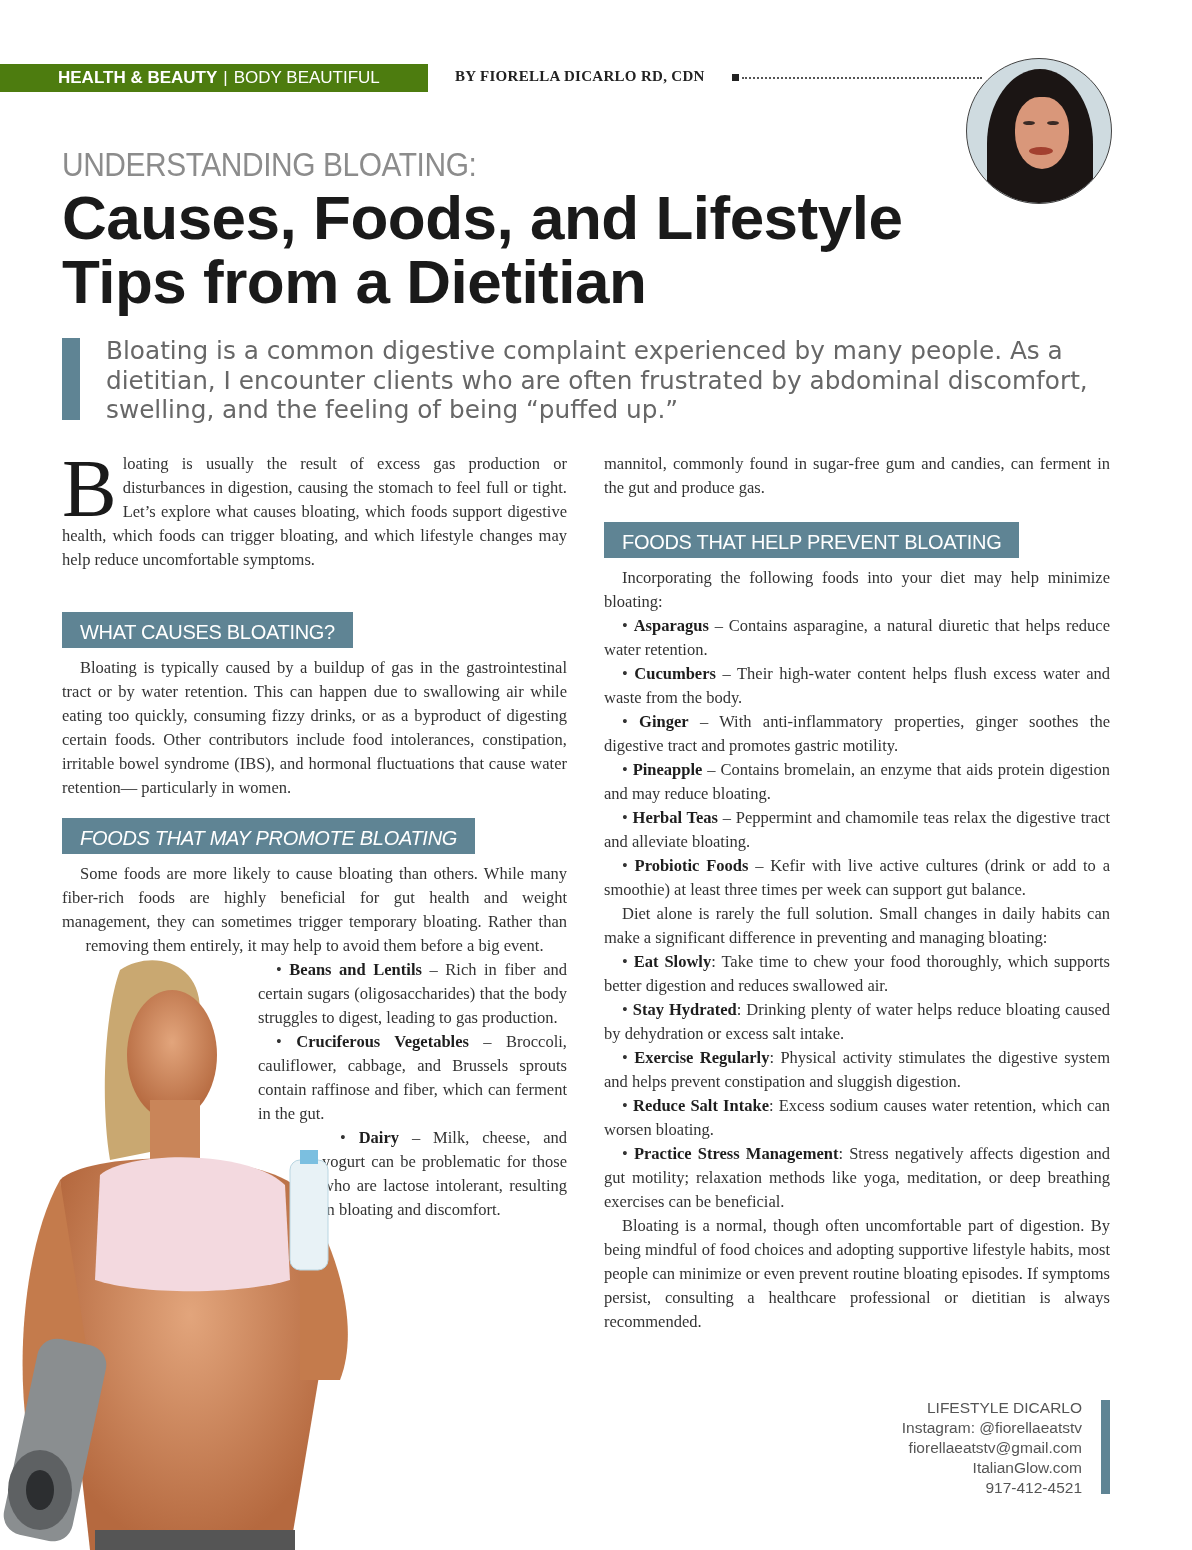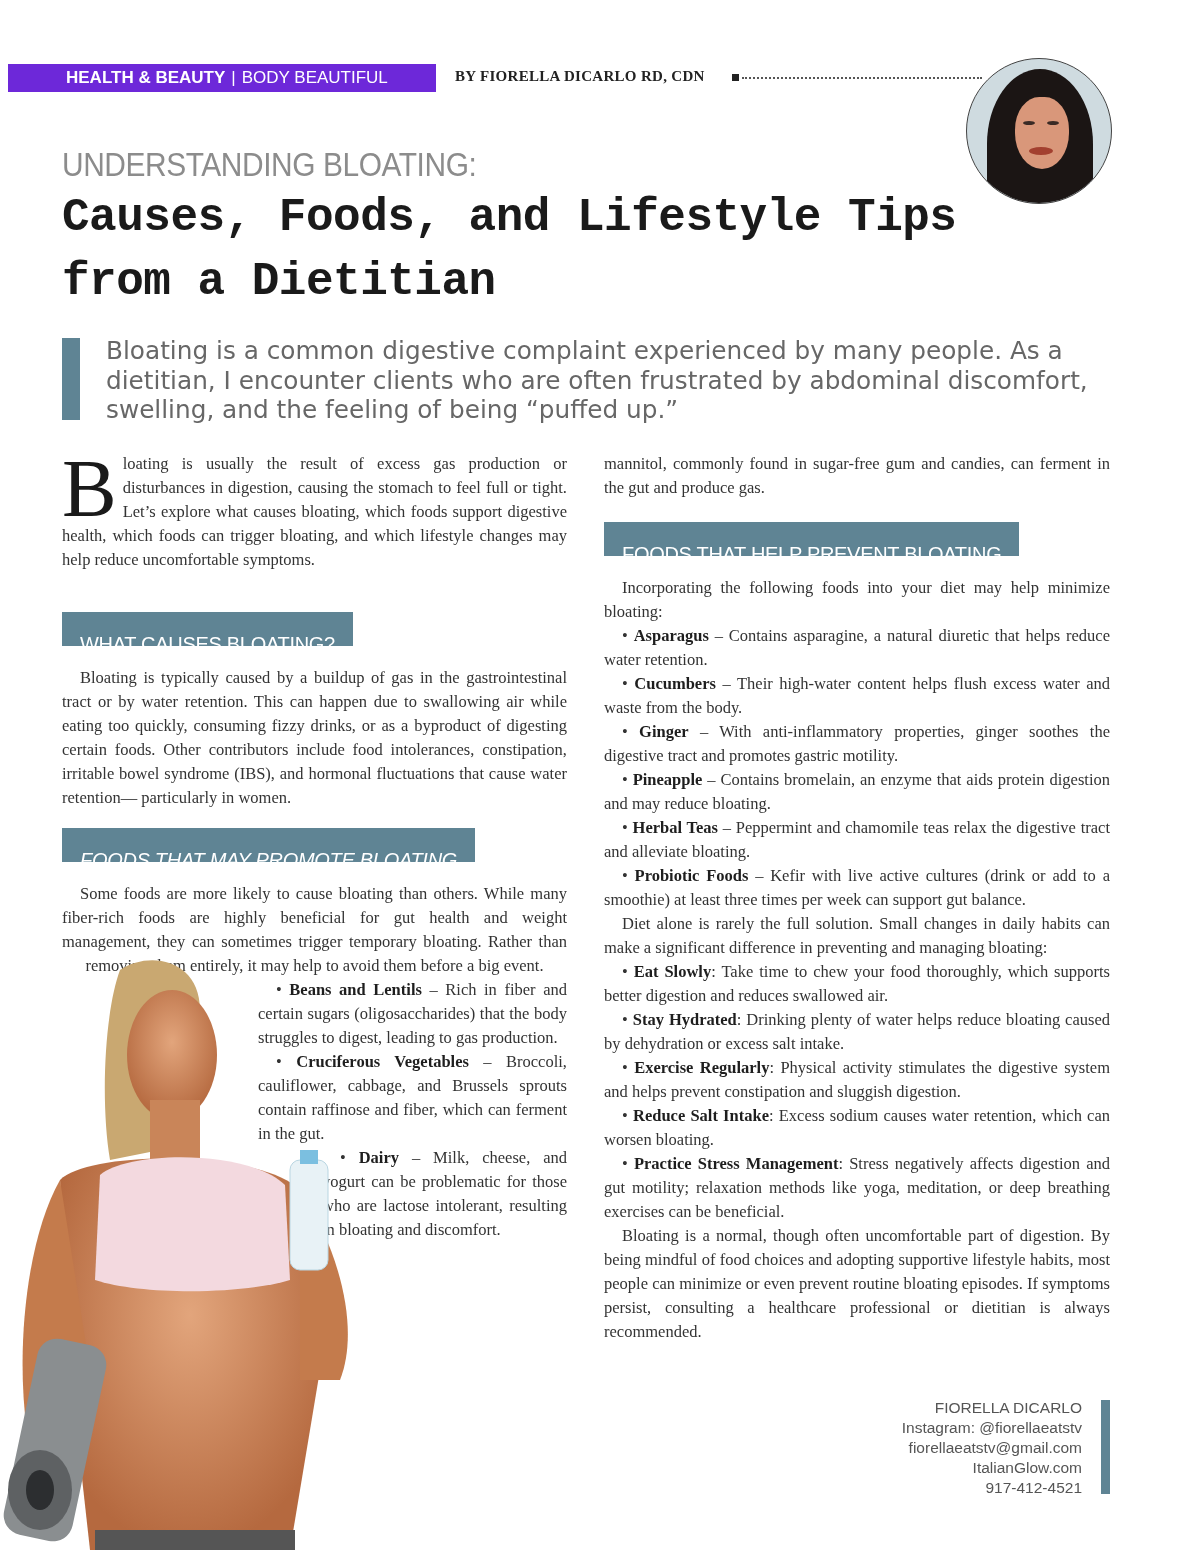--- a/index.html
+++ b/index.html
@@ -1,48 +1,48 @@
 <!DOCTYPE html>
 <html><head>
 <meta charset="utf-8">
 <style>
   * { box-sizing: border-box; margin: 0; padding: 0; }
   html, body { width: 1192px; height: 1550px; background: #ffffff; overflow: hidden; }
   body { position: relative; font-family: "Liberation Serif", serif; color: #2b2b2b; }
 
-  .topbar { position: absolute; left: 8px; top: 64px; width: 428px; height: 28px; background: #6d28d9; color: #fff;
+  .topbar { position: absolute; left: 0; top: 64px; width: 428px; height: 28px; background: #4d7c0f; color: #fff;
     font-family: "Liberation Sans", sans-serif; font-size: 17px; line-height: 28px; padding-left: 58px; white-space: nowrap; }
   .topbar .sec { font-weight: bold; }
   .topbar .sep { margin: 0 6px; font-weight: normal; }
   .byline { position: absolute; left: 455px; top: 68px; font-family: "Liberation Serif", serif; font-size: 15px; letter-spacing: 0.3px; color: #222; white-space: nowrap; font-weight: bold; }
   .byline-square { position: absolute; left: 732px; top: 74px; width: 7px; height: 7px; background: #222; }
   .byline-dots { position: absolute; left: 742px; top: 77px; width: 240px; border-top: 2px dotted #555; }
   .avatar { position: absolute; left: 966px; top: 58px; width: 146px; height: 146px; border-radius: 50%;
     border: 1.5px solid #444; overflow: hidden; background: #cfdbe0; }
   .avatar .hair { position: absolute; left: 20px; top: 10px; width: 106px; height: 150px; border-radius: 50% 50% 10% 10%; background: #1b1514; }
   .avatar .face { position: absolute; left: 48px; top: 38px; width: 54px; height: 72px; border-radius: 45% 45% 50% 50%; background: #d9977a; }
   .avatar .lips { position: absolute; left: 62px; top: 88px; width: 24px; height: 8px; border-radius: 50%; background: #a3402f; }
   .avatar .eye { position: absolute; top: 62px; width: 12px; height: 4px; border-radius: 50%; background: #3a2a25; }
 
   .kicker { position: absolute; left: 62px; top: 145px; font-family: "Liberation Sans", sans-serif; font-size: 34px; color: #8c8c8c; letter-spacing: -0.5px; transform: scaleX(0.88); transform-origin: left; white-space: nowrap; }
-  .title { position: absolute; left: 62px; top: 186px; width: 900px; font-family: Liberation Mono, monospace; font-size: 46px; line-height: 64px; color: #1a1a1a; letter-spacing: -0.5px; }
+  .title { position: absolute; left: 62px; top: 186px; width: 900px; font-family: Liberation Sans, sans-serif; font-size: 62px; line-height: 64px; color: #1a1a1a; letter-spacing: -0.5px; }
 
   .pull-bar { position: absolute; left: 62px; top: 338px; width: 18px; height: 82px; background: #5f8494; }
   .pull { position: absolute; left: 106px; top: 336px; width: 1000px; font-family: "DejaVu Sans", sans-serif; font-size: 25px; line-height: 29.5px; color: #676767; transform: scaleX(0.99); transform-origin: left; }
 
   .col { position: absolute; font-size: 16.5px; line-height: 24px; color: #333; text-align: justify; }
   .col p { text-indent: 18px; }
   .col p.noind { text-indent: 0; }
   .colL { left: 62px; top: 452px; width: 505px; }
   .colR { left: 604px; top: 452px; width: 506px; }
 
   .dropcap { float: left; font-size: 82px; line-height: 66px; margin: 4px 6px 0 0; color: #1a1a1a; font-family: "Liberation Serif", serif; }
 
   .shead { display: inline-block; background: #5f8494; color: #fff; font-family: "Liberation Sans", sans-serif;
-    font-size: 20px; line-height: 30px; height: 18px; padding: 17px 18px; letter-spacing: -0.3px; margin: 0; }
+    font-size: 20px; line-height: 30px; height: 36px; padding: 5px 18px; letter-spacing: -0.3px; margin: 0; }
   .shead-wrap { margin-top: 18px; margin-bottom: 8px; text-indent: 0 !important; }
 
   b { color: #1e1e1e; }
 
   .photo { position: absolute; left: 0; top: 950px; width: 380px; height: 600px; }
 
   .sig { position: absolute; left: 860px; top: 1398px; width: 222px; text-align: right; font-family: "Liberation Sans", sans-serif; font-size: 15.5px; line-height: 20px; color: #555; }
   .sig-bar { position: absolute; left: 1101px; top: 1400px; width: 9px; height: 94px; background: #5f8494; }
 </style>
 </head>
@@ -133,19 +133,19 @@
   <p>Diet alone is rarely the full solution. Small changes in daily habits can make a significant difference in preventing and managing bloating:</p>
   <p>• <b>Eat Slowly</b><span>: </span><span>Take time to chew your food thoroughly, which supports better digestion and reduces swallowed air.</span></p>
   <p>• <b>Stay Hydrated</b><span>: </span><span>Drinking plenty of water helps reduce bloating caused by dehydration or excess salt intake.</span></p>
   <p>• <b>Exercise Regularly</b><span>: </span><span>Physical activity stimulates the digestive system and helps prevent constipation and sluggish digestion.</span></p>
   <p>• <b>Reduce Salt Intake</b><span>: </span><span>Excess sodium causes water retention, which can worsen bloating.</span></p>
   <p>• <b>Practice Stress Management</b><span>: </span><span>Stress negatively affects digestion and gut motility; relaxation methods like yoga, meditation, or deep breathing exercises can be beneficial.</span></p>
   <p>Bloating is a normal, though often uncomfortable part of digestion. By being mindful of food choices and adopting supportive lifestyle habits, most people can minimize or even prevent routine bloating episodes. If symptoms persist, consulting a healthcare professional or dietitian is always recommended.</p>
 </div>
 
 <div class="sig">
-  <div>FIORELLA DICARLO</div>
+  <div>LIFESTYLE DICARLO</div>
   <div>Instagram: @fiorellaeatstv</div>
   <div>fiorellaeatstv@gmail.com</div>
   <div>ItalianGlow.com</div>
   <div>917-412-4521</div>
 </div>
 <div class="sig-bar"></div>
 
 </body></html>

